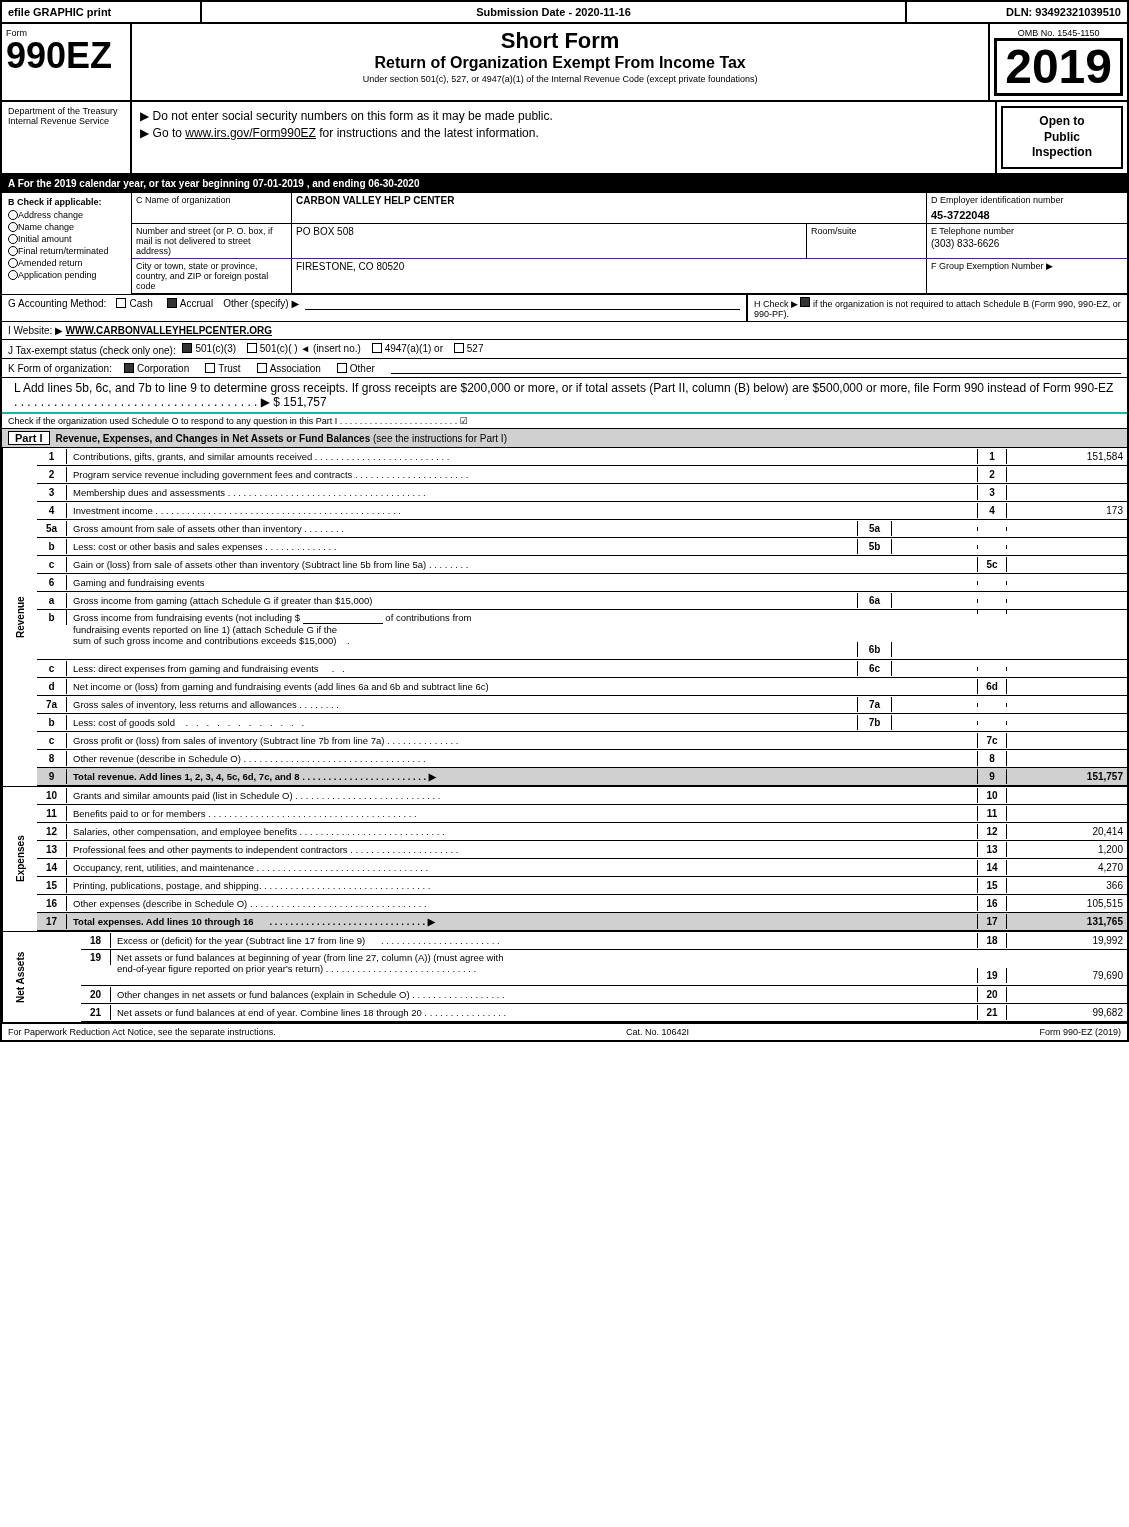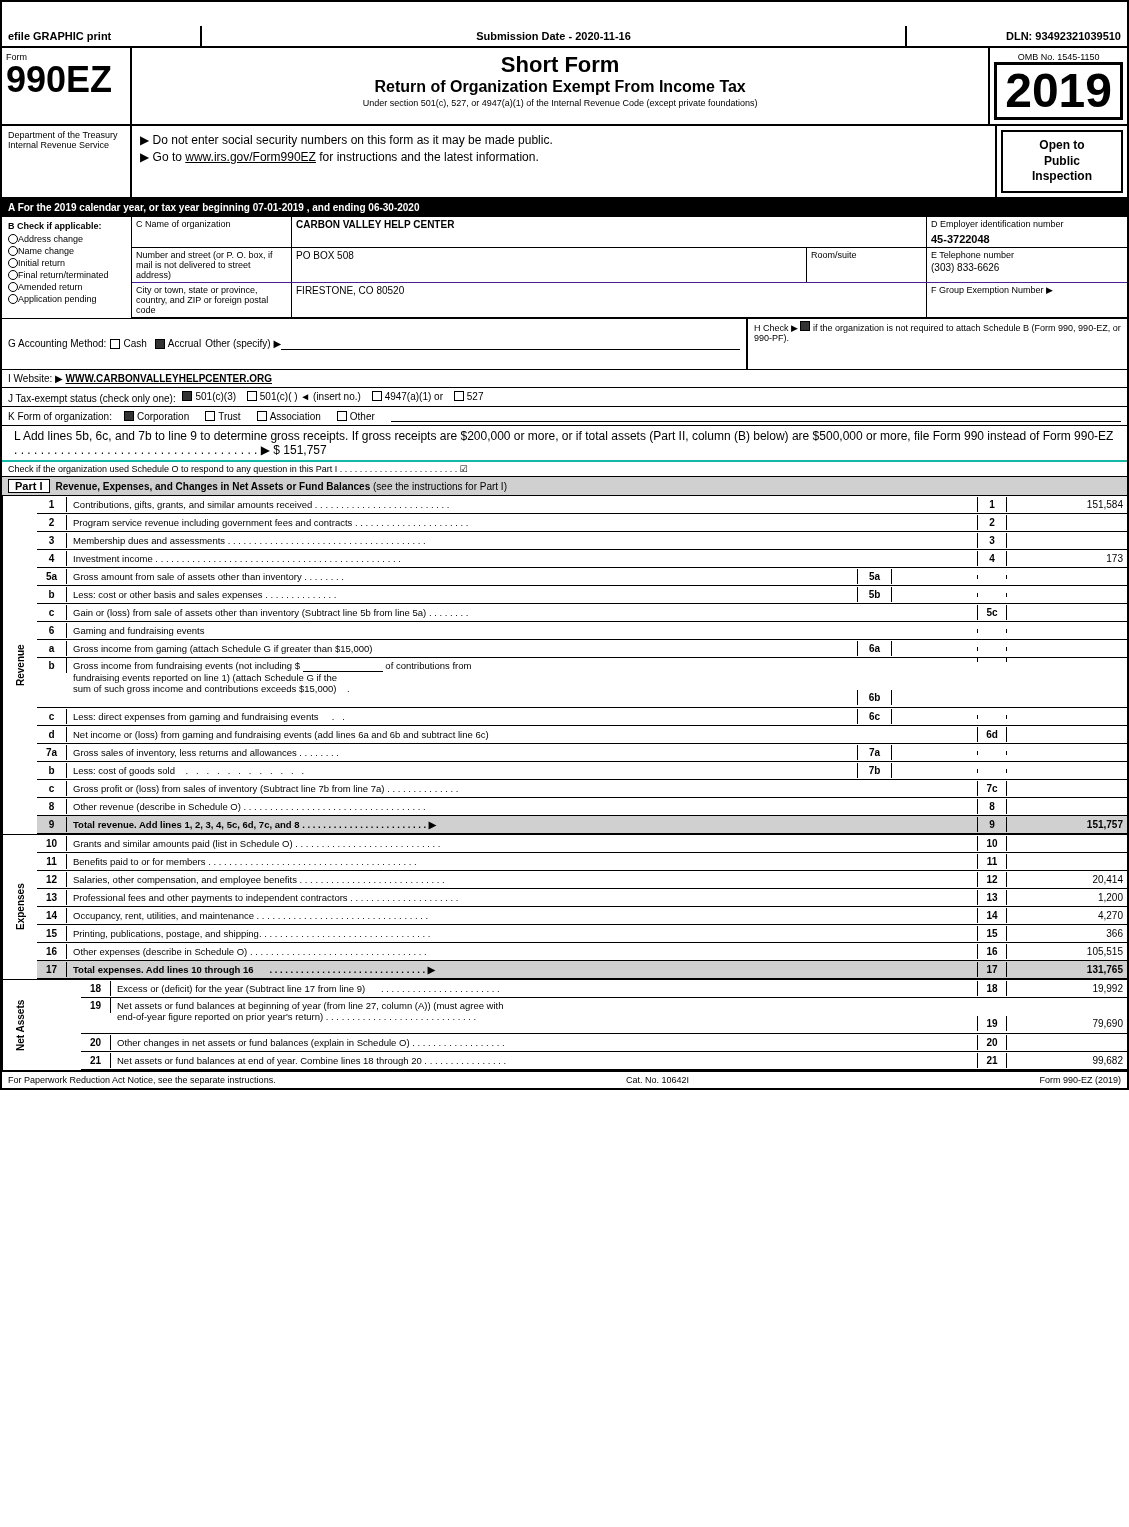--- a/index.html
+++ b/index.html
@@ -1,21 +1,21 @@
 <!DOCTYPE html>
 <html><head>
   <meta charset="utf-8">
   <style>
     * { box-sizing: border-box; margin: 0; padding: 0; }
     body { font-family: Arial, sans-serif; font-size: 10px; background: #fff; color: #000; width: 1129px; }
     
     .page { width: 1129px; border: 2px solid #000; }
     
     
-    .header-bar { display: flex; border-bottom: 2px solid #000; margin-top: 24px; }
+    .header-bar { display: flex; border-bottom: 2px solid #000; }
     .header-efile { flex: 0 0 200px; border-right: 2px solid #000; padding: 4px 6px; font-size: 11px; font-weight: bold; background: #fff; }
     .header-submission { flex: 1; border-right: 2px solid #000; padding: 4px 6px; font-size: 11px; font-weight: bold; text-align: center; }
     .header-dln { flex: 0 0 220px; padding: 4px 6px; font-size: 11px; font-weight: bold; text-align: right; }
     
     
     .title-section { display: flex; border-bottom: 2px solid #000; }
     .form-number-col { flex: 0 0 130px; border-right: 2px solid #000; padding: 4px; }
     .form-number { font-size: 36px; font-weight: bold; line-height: 1; }
     .title-col { flex: 1; border-right: 2px solid #000; padding: 4px 8px; text-align: center; }
     .short-form-title { font-size: 22px; font-weight: bold; }
@@ -149,21 +149,21 @@
       <div class="check-row">
         <span class="radio-circle"></span>
         <span>Address change</span>
       </div>
       <div class="check-row">
         <span class="radio-circle"></span>
         <span>Name change</span>
       </div>
       <div class="check-row">
         <span class="radio-circle"></span>
-        <span>Initial return</span>
+        <span>Initial amount</span>
       </div>
       <div class="check-row">
         <span class="radio-circle"></span>
         <span>Final return/terminated</span>
       </div>
       <div class="check-row">
         <span class="radio-circle"></span>
         <span>Amended return</span>
       </div>
       <div class="check-row">
@@ -198,21 +198,21 @@
         <div class="city-value-col">FIRESTONE, CO  80520</div>
         <div class="fgroup-col">
           <span>F Group Exemption Number</span>
           <span>▶</span>
         </div>
       </div>
     </div>
   </div>
 
   <div style="display:flex; border-bottom:1px solid #000;">
-    <div style="flex:1; padding:19px 6px; font-size:10px; border-right:1px solid #000; display:flex; align-items:center; ">
+    <div style="flex:1; padding:3px 6px; font-size:10px; border-right:1px solid #000; display:flex; align-items:flex-start; gap:6px;">
       <span>G Accounting Method:</span>
       <span class="checkbox-inline">
         <span class="checkbox-sq"></span>
         <span>Cash</span>
       </span>
       <span class="checkbox-inline">
         <span class="checkbox-sq checkbox-checked"></span>
         <span>Accrual</span>
       </span>
       <span>Other (specify) ▶</span>

